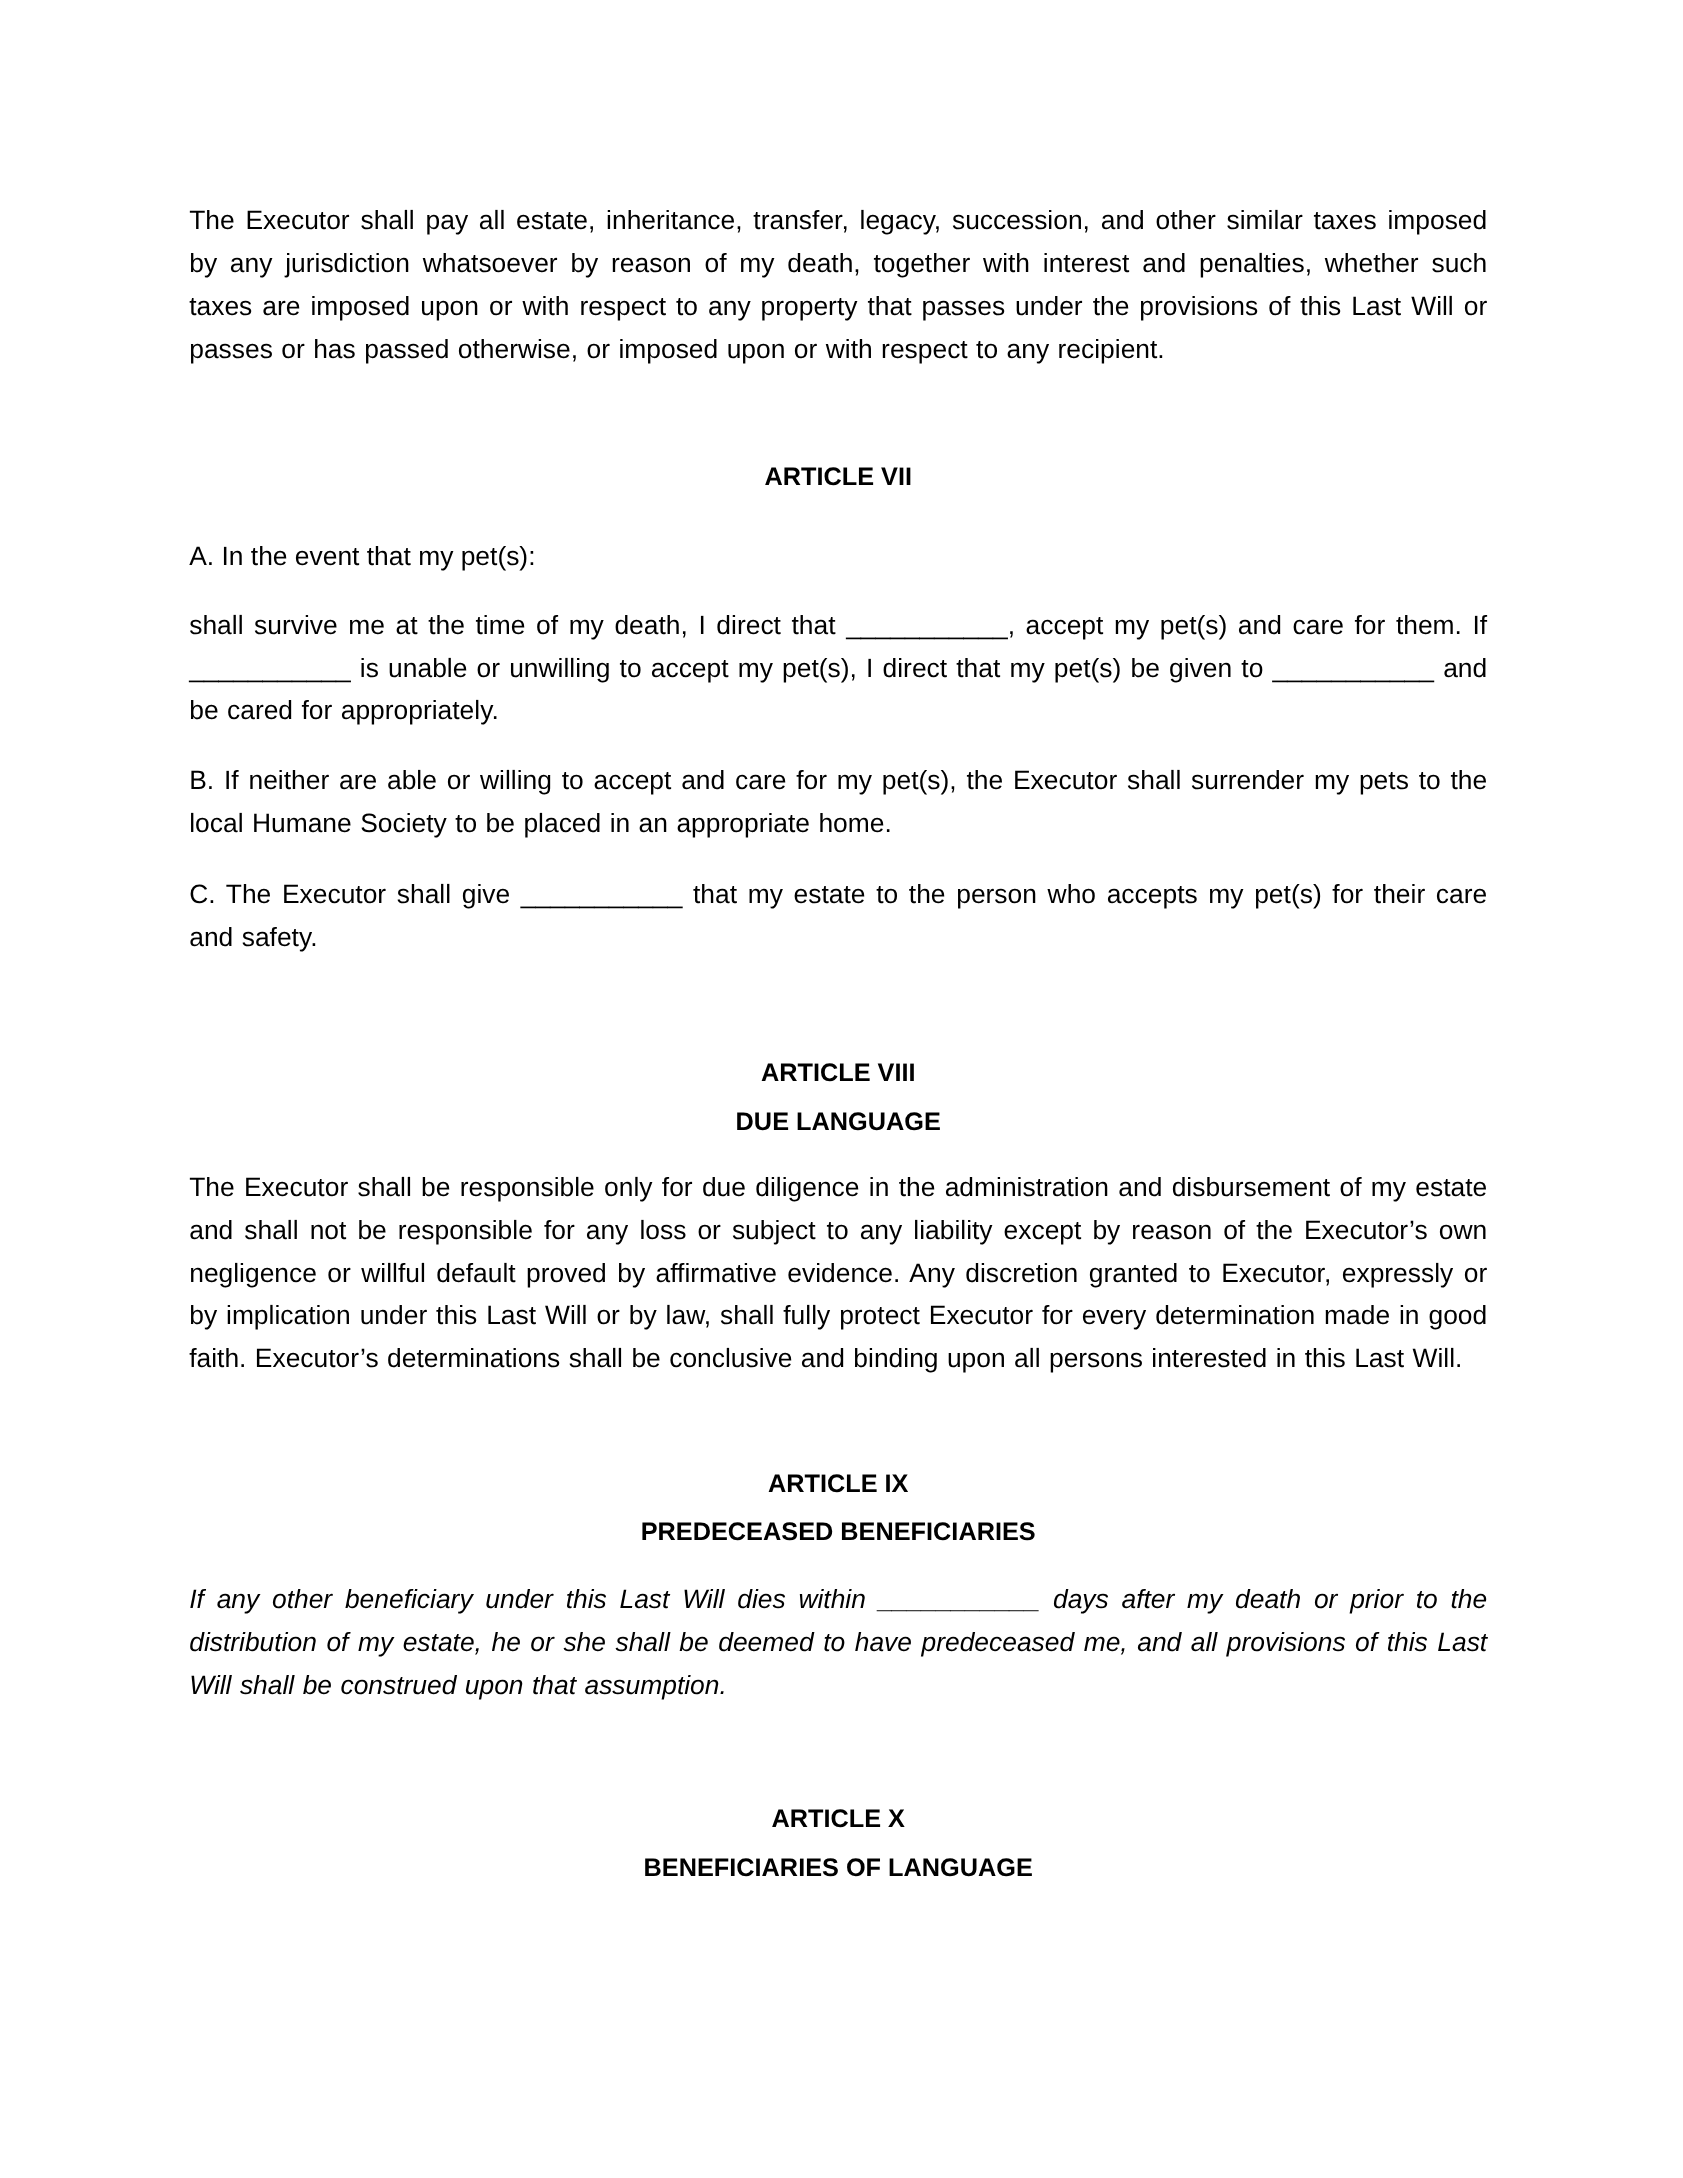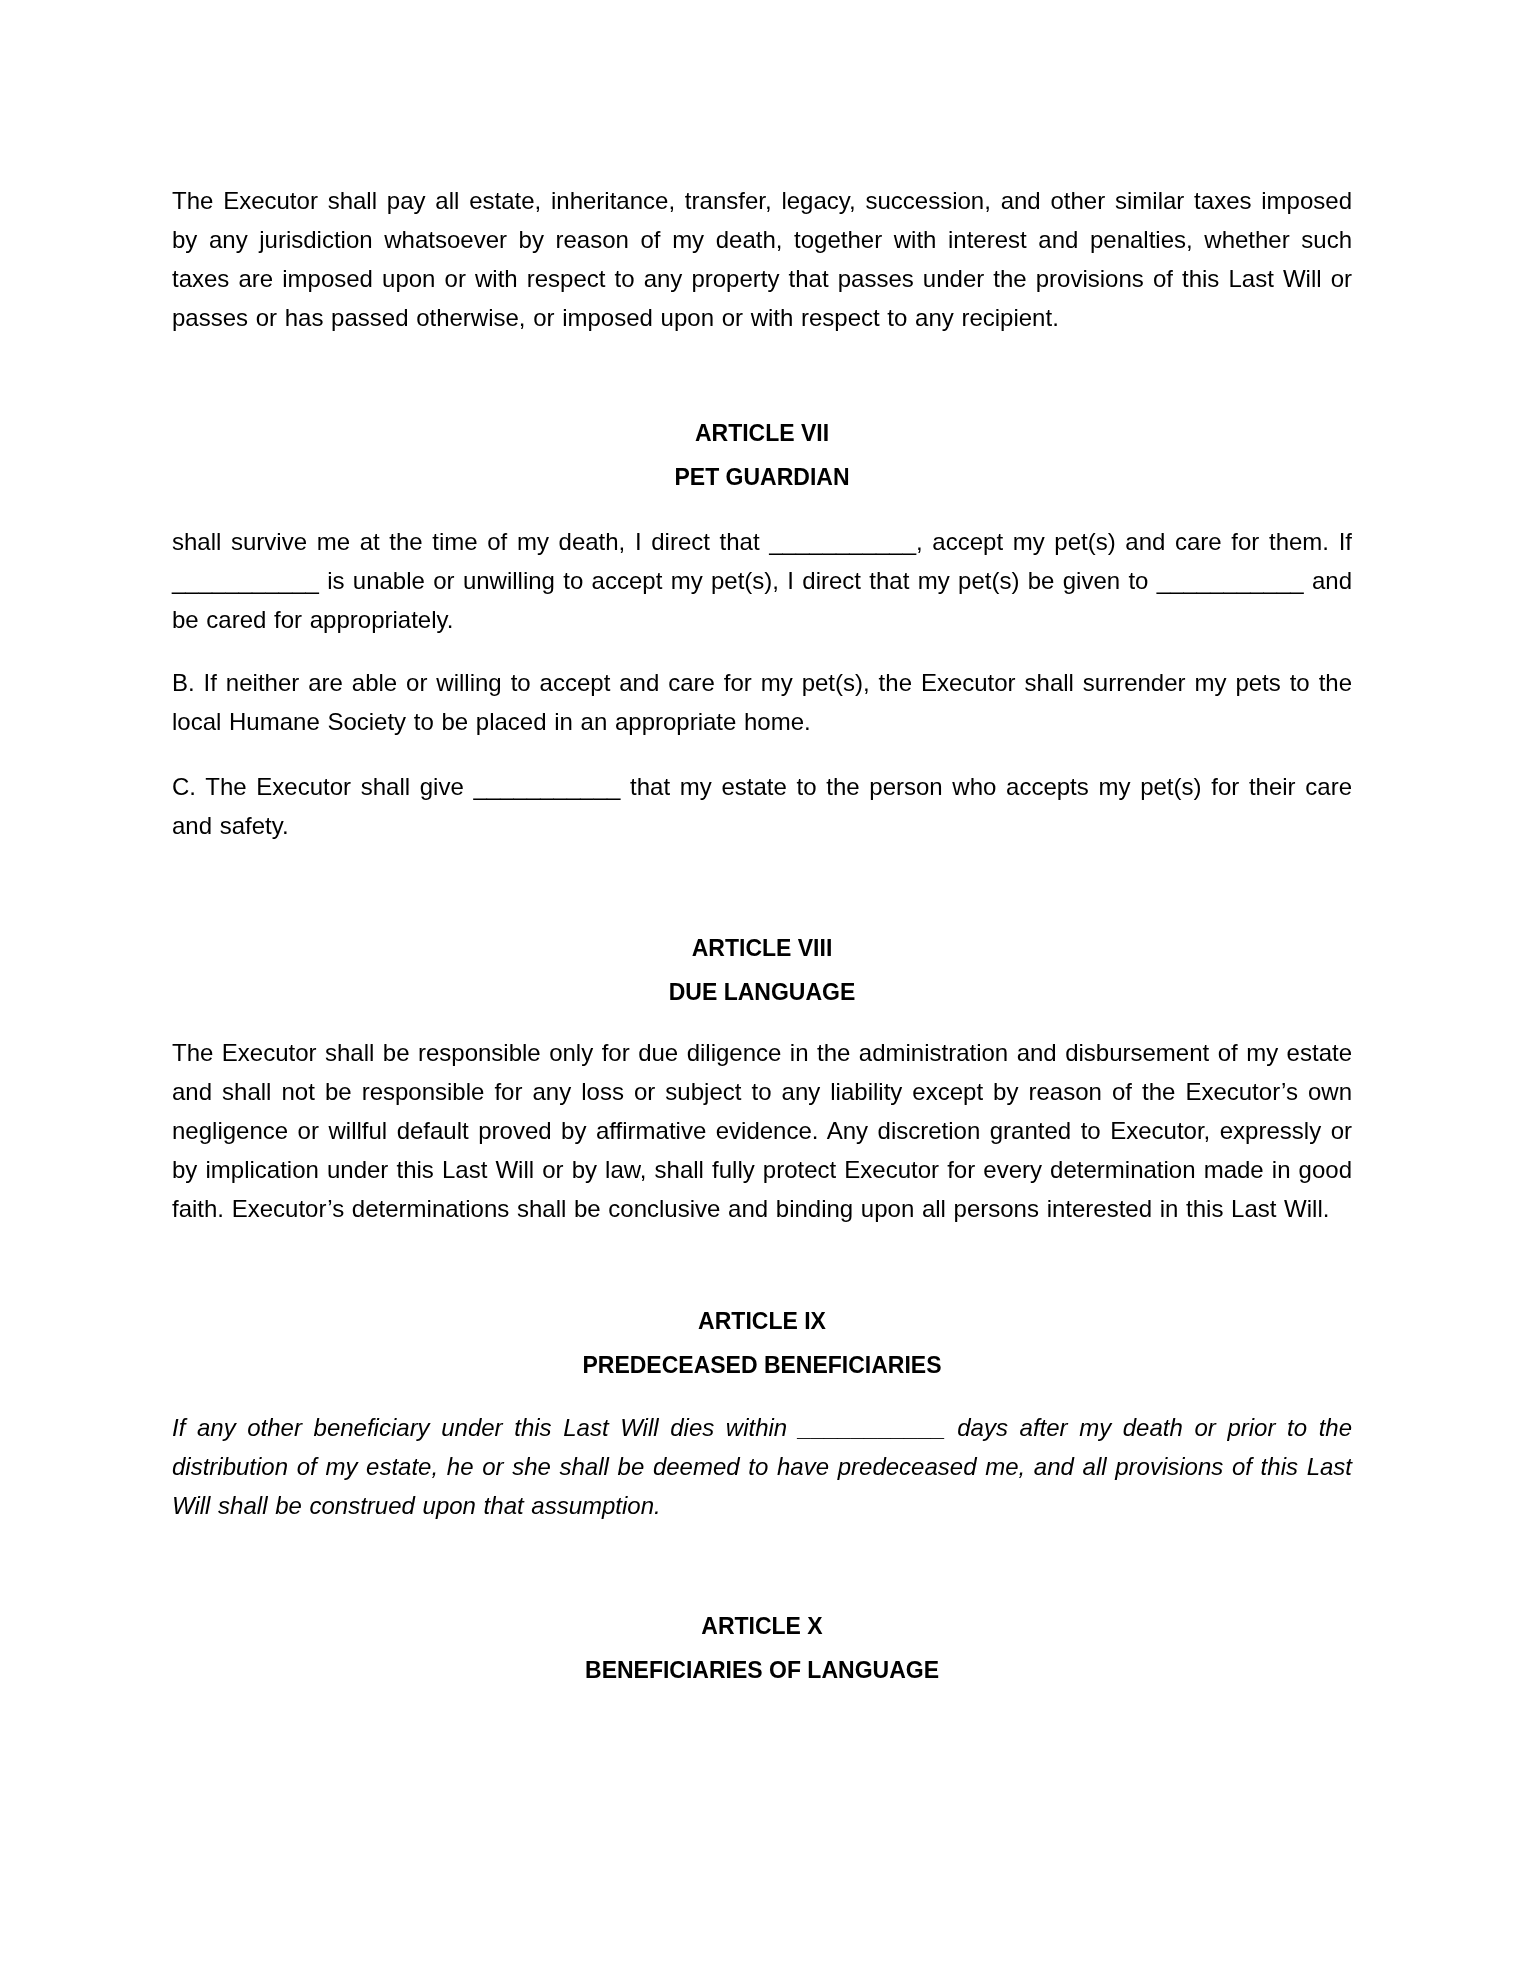--- a/index.html
+++ b/index.html
@@ -53,23 +53,23 @@
 </head>
 <body>
 
 <div class="page">
   <div class="content">
 
     <p class="body-text">The Executor shall pay all estate, inheritance, transfer, legacy, succession, and other similar taxes imposed by any jurisdiction whatsoever by reason of my death, together with interest and penalties, whether such taxes are imposed upon or with respect to any property that passes under the provisions of this Last Will or passes or has passed otherwise, or imposed upon or with respect to any recipient.</p>
 
     <div class="article-heading mt-h7">
       <div>ARTICLE VII</div>
-      <div>PET GUARDIAN</div>
     </div>
 
+    <p class="lead-line mt-a">A. In the event that my pet(s):</p>
 
     <p class="body-text mt-ab">shall survive me at the time of my death, I direct that ___________, accept my pet(s) and care for them. If ___________ is unable or unwilling to accept my pet(s), I direct that my pet(s) be given to ___________ and be cared for appropriately.</p>
 
     <p class="body-text mt-b">B. If neither are able or willing to accept and care for my pet(s), the Executor shall surrender my pets to the local Humane Society to be placed in an appropriate home.</p>
 
     <p class="body-text mt-c">C. The Executor shall give ___________ that my estate to the person who accepts my pet(s) for their care and safety.</p>
 
     <div class="article-heading mt-h8">
       <div>ARTICLE VIII</div>
       <div>DUE LANGUAGE</div>

